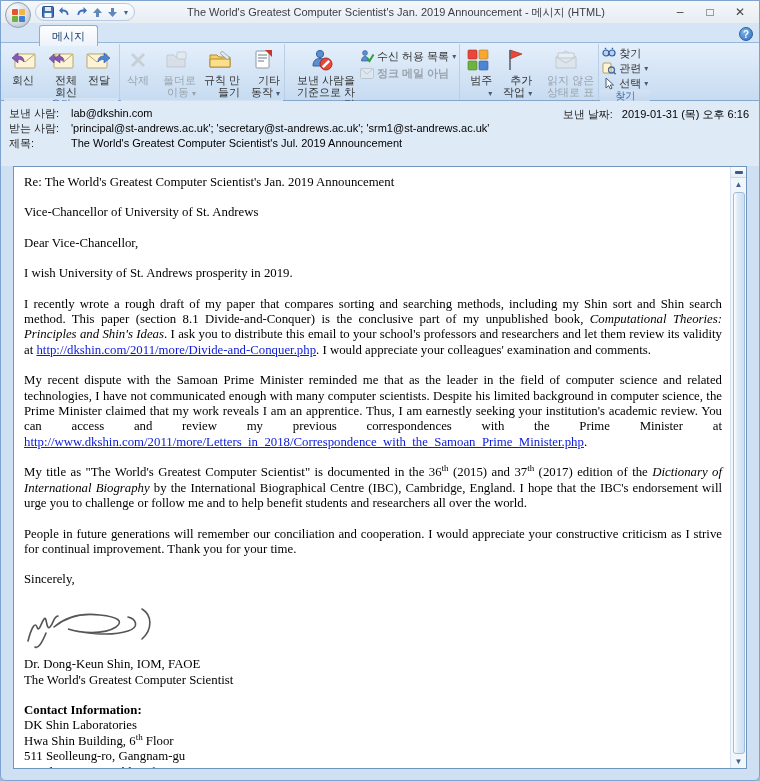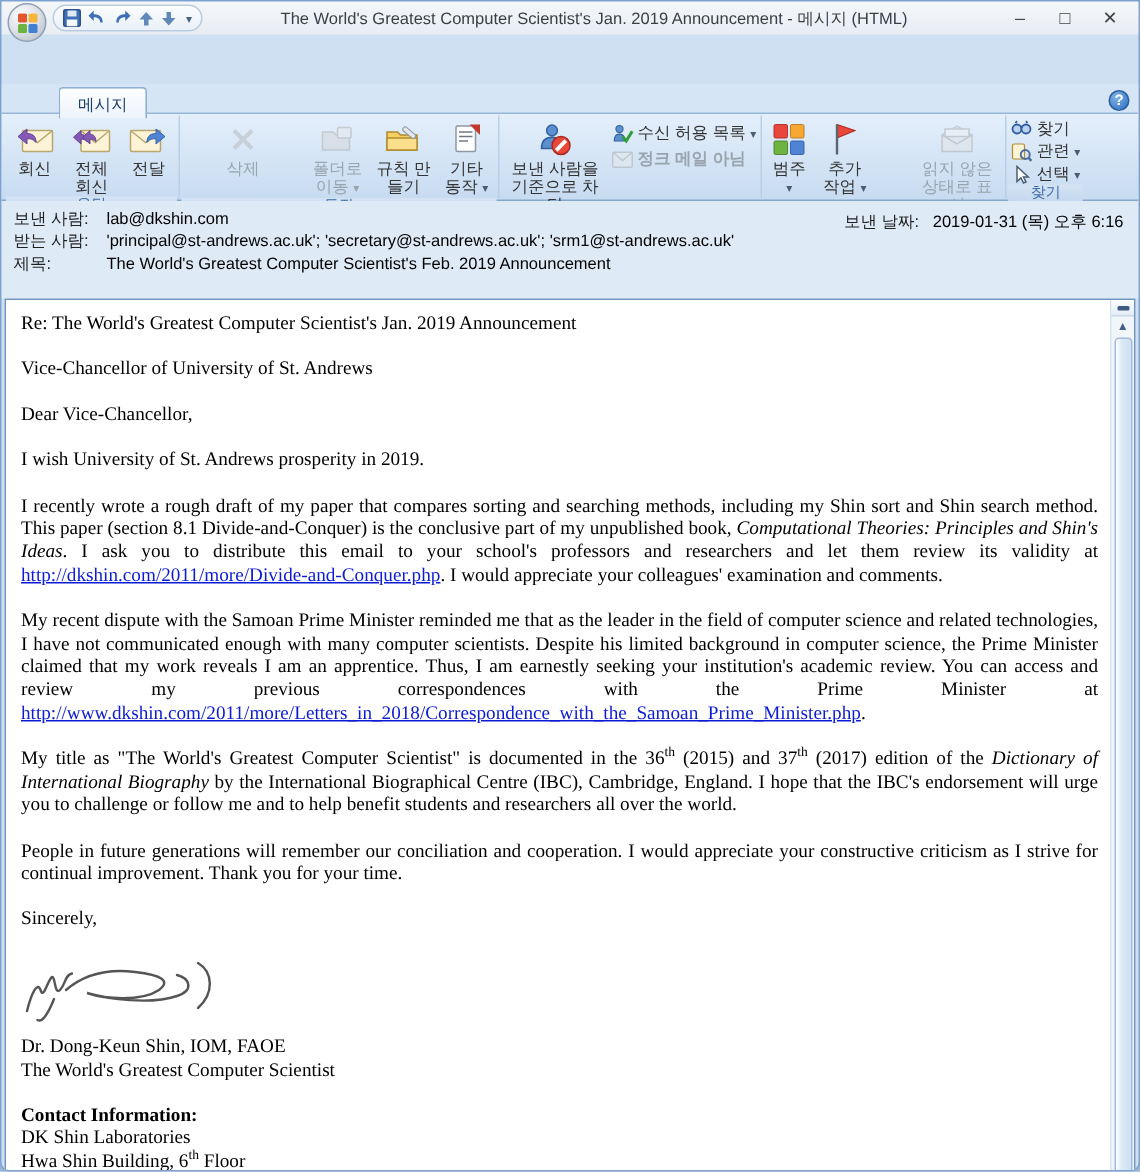--- a/index.html
+++ b/index.html
@@ -21,57 +21,57 @@
   .orb .sq i:nth-child(3){background:#6db33f;} .orb .sq i:nth-child(4){background:#3f7fd4;}
   .qat { margin-left:34px; display:flex; align-items:center; gap:4px; height:18px; padding:0 6px;
     background:linear-gradient(#fbfdfe,#e9f0f8); border:1px solid #b9cbe0; border-radius:9px; }
   .qat svg { display:block; }
   .qat-dd { font-size:8px; color:#46627f; margin-left:2px; }
   .win-title { position:absolute; left:0; right:0; text-align:center; font-size:11px; color:#3a3f46; pointer-events:none;margin-left:32px; }
   .win-controls { position:absolute; right:4px; top:0; height:22px; display:flex; }
   .win-btn { width:30px; height:22px; display:flex; align-items:center; justify-content:center;
     font-size:12px; color:#444; cursor:default; }
   
-  .tabstrip { height:20px; background:#d5e5f6; border-bottom:1px solid #98b6da; position:relative;margin-top:33px; }
+  .tabstrip { height:20px; background:#d5e5f6; border-bottom:1px solid #98b6da; position:relative; }
   .tab { position:absolute; left:38px; top:2px; height:21px; padding:0 12px;
     background:linear-gradient(#fdfeff,#edf3fa); border:1px solid #8eaed2; border-bottom:none;
     border-radius:3px 3px 0 0; font-size:11px; color:#1c3f6e; display:flex; align-items:center; }
   .help-btn { position:absolute; right:6px; top:4px; width:14px; height:14px; border-radius:50%;
     background:radial-gradient(circle at 35% 30%, #7fb3e8, #2f6fc0); color:#fff; font-size:10px; font-weight:bold;
     display:flex; align-items:center; justify-content:center; border:1px solid #2a5d9e; }
   
   .ribbon { height:58px; background:linear-gradient(#e4effb,#d4e4f5 55%,#c7dbf1); border-bottom:1px solid #86a7cc;
     display:flex; align-items:stretch; padding:1px 2px 0; }
   .rgroup { display:flex; flex-direction:column; border-right:1px solid #b9cfe8; padding:1px 1px 0; }
   .rg-content { flex:1; display:flex; align-items:flex-start; }
   .rg-label { height:13px; line-height:12px; font-size:10px; color:#3e6aaa; text-align:center;
     background:linear-gradient(#d4e3f4,#c3d7ed); border-radius:0 0 2px 2px; position:relative; padding:0 10px; }
   .launcher { position:absolute; right:1px; top:2px; width:9px; height:9px; border:1px solid #8fafd4;
     border-radius:1px; font-size:7px; line-height:7px; color:#4a6d9b; text-align:center; background:#e8f1fa; }
   .rbtn { display:flex; flex-direction:column; align-items:center; justify-content:flex-start;
-    padding:2px 3px 0; border-radius:3px; font-size:11px; color:#333; text-align:center; line-height:12px; cursor:default; }
+    padding:2px 3px 0; border-radius:3px; font-size:11px; color:#333; text-align:right; line-height:12px; cursor:default; }
   .rbtn .ricon { height:26px; display:flex; align-items:center; justify-content:center; margin-bottom:1px; }
-  .rbtn.disabled { color:#9aa4ae;margin-left:24px; }
+  .rbtn.disabled { color:#9aa4ae; }
   .rbtn.disabled svg { opacity:.45; filter:grayscale(1); }
   .dd { font-size:8px; color:#4a5d73; }
   .disabled .dd { color:#9aa4ae; }
   .smallcol { display:flex; flex-direction:column; justify-content:center; gap:4px; padding:4px 2px 0; }
   .sbtn { display:flex; align-items:center; gap:3px; font-size:11px; color:#333; line-height:13px; cursor:default; }
   .sbtn.disabled { color:#9aa4ae;font-weight:bold; }
   .sbtn.disabled svg { opacity:.45; filter:grayscale(1); }
   .sbtn svg { flex:0 0 auto; }
   
   .headers { height:65px; background:#dfeaf7; padding:6px 8px 16px; font-size:11px; color:#000; position:relative; }
   .hrow { display:flex; height:15px; line-height:13px; }
   .hlabel { width:62px; flex:0 0 62px; color:#1f1f1f; }
   .hvalue { flex:1; color:#000; }
   .hdate { position:absolute; right:10px; top:6px; }
   .hdate .hlabel { display:inline; width:auto; margin-right:6px; }
   
-  .mail-body { height:603px; margin:0 2px; background:#fff; border:1px solid #6f94bd; position:relative; }
+  .mail-body { height:603px; margin:0 12px; background:#fff; border:1px solid #6f94bd; position:relative; }
   .mail-content { position:absolute; top:0; left:0; right:16px; bottom:0; overflow:hidden;
     padding:8px 8px 0 10px; font-family:"Liberation Serif", serif; font-size:12.8px; line-height:15.4px;
     color:#000; text-align:justify; }
   .mail-content p { margin:0 0 15px; }
   .mail-content p.sig { margin:0 0 2px; }
   .lnk { color:#0b1bd6; text-decoration:underline; overflow-wrap:break-word; }
   sup { font-size:9px; line-height:0; }
   
   .vscroll { position:absolute; top:0; right:0; bottom:0; width:16px; background:#f1f6fb; border-left:1px solid #d3e1f0; display:flex; flex-direction:column; align-items:center; }
   .split-handle { width:100%; height:11px; background:linear-gradient(#fbfdff,#e4edf7); border-bottom:1px solid #c8d8ea; display:flex; align-items:center; justify-content:center; }
@@ -336,21 +336,21 @@
     <div class="hdate">
       <span class="hlabel">보낸 날짜:</span>
       <span>2019-01-31 (목) 오후 6:16</span>
     </div>
     <div class="hrow">
       <span class="hlabel">받는 사람:</span>
       <span class="hvalue">'principal@st-andrews.ac.uk'; 'secretary@st-andrews.ac.uk'; 'srm1@st-andrews.ac.uk'</span>
     </div>
     <div class="hrow">
       <span class="hlabel">제목:</span>
-      <span class="hvalue">The World's Greatest Computer Scientist's Feb. 2019 Announcement</span>
+      <span class="hvalue">The World's Greatest Computer Scientist's Jul. 2019 Announcement</span>
     </div>
   </div>
 
   <div class="mail-body">
     <div class="mail-content" id="mail-content">
         <p><span>Re: The World's Greatest Computer Scientist's Jan. 2019 Announcement</span></p>
         <p><span>Vice-Chancellor of University of St. Andrews</span></p>
         <p><span>Dear Vice-Chancellor,</span></p>
         <p><span>I wish University of St. Andrews prosperity in 2019.</span></p>
         <p><span>I recently wrote a rough draft of my paper that compares sorting and searching methods, including my Shin sort and Shin search method.  This paper (section 8.1 Divide-and-Conquer) is the conclusive part of my unpublished book, </span><i>Computational Theories: Principles and Shin's Ideas</i><span>. I ask you to distribute this email to your school's professors and researchers and let them review its validity at </span><a href="#" class="lnk">http://dkshin.com/2011/more/Divide-and-Conquer.php</a><span>. I would appreciate your colleagues' examination and comments.</span></p>

